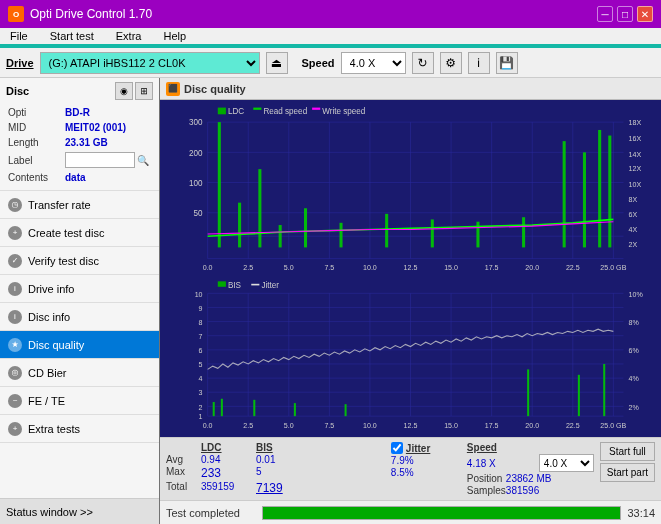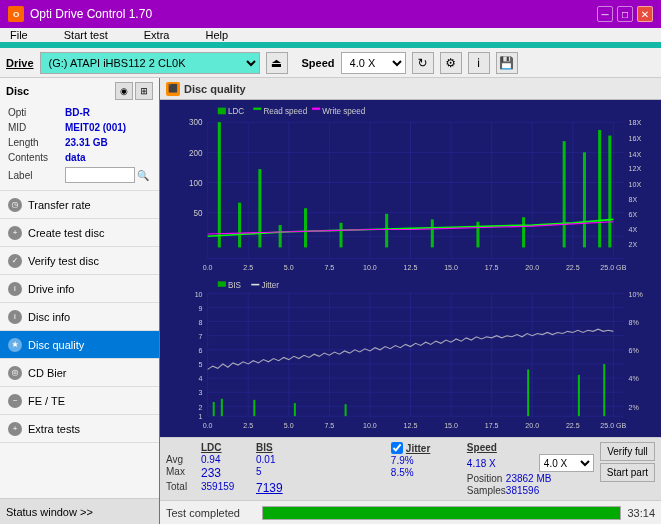--- a/index.html
+++ b/index.html
@@ -26,22 +26,22 @@
     }
     .titlebar-btn.close { background: #e74c3c; }
 
     
     .menubar {
       background: #f0f0f0;
       height: 20px;
       display: flex;
       align-items: center;
       padding: 0 4px;
-      border-bottom: 6px solid #14b8a6;
-      gap: 24px;
+      border-bottom: 4px solid #14b8a6;
+      gap: 10px;
     }
     .menubar-item { font-size: 11px; padding: 2px 6px; cursor: pointer; color: #000; }
 
     
     .drivebar {
       background: #f0f0f0;
       height: 30px;
       display: flex;
       align-items: center;
       padding: 0 6px;
@@ -289,29 +289,29 @@
         </tr>
         <tr>
           <td class="label-cell">MID</td>
           <td class="value-cell">MEIT02 (001)</td>
         </tr>
         <tr>
           <td class="label-cell">Length</td>
           <td class="value-cell">23.31 GB</td>
         </tr>
         <tr>
-          <td class="label-cell">Contents</td>
-          <td class="value-cell data">data</td>
-        </tr>
-        <tr>
           <td class="label-cell">Label</td>
           <td>
             <input class="label-input" type="text" value="" style="">
             <span style="cursor:pointer;">🔍</span>
           </td>
+        </tr>
+        <tr>
+          <td class="label-cell">Contents</td>
+          <td class="value-cell data">data</td>
         </tr>
       </tbody>
         </table>
     </div>
 
     <div class="nav-items">
       <div class="nav-item">
         <div class="nav-icon">◷</div>
         <span>Transfer rate</span>
       </div>
@@ -582,21 +582,21 @@
             <span style="font-size:10px; color:#333; width:35px;">Position</span>
             <span style="font-size:10px; color:#0000cc;">23862 MB</span>
           </div>
           <div style="display:flex; gap:4px; align-items:center;">
             <span style="font-size:10px; color:#333; width:35px;">Samples</span>
             <span style="font-size:10px; color:#0000cc;">381596</span>
           </div>
         </div>
 
         <div class="action-btns">
-          <button class="action-btn">Verify full</button>
+          <button class="action-btn">Start full</button>
           <button class="action-btn">Start part</button>
         </div>
       </div>
     </div>
 
     <div class="progress-area">
       <span class="progress-label">Test completed</span>
       <div class="progress-bar-outer">
         <div class="progress-bar-inner" style="width:100%;"></div>
       </div>

